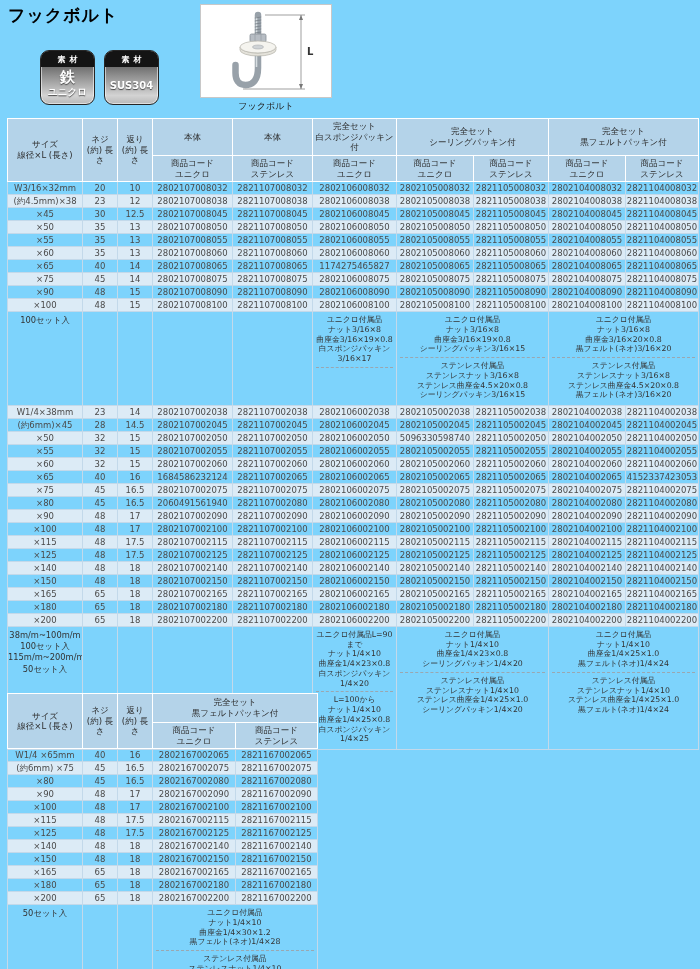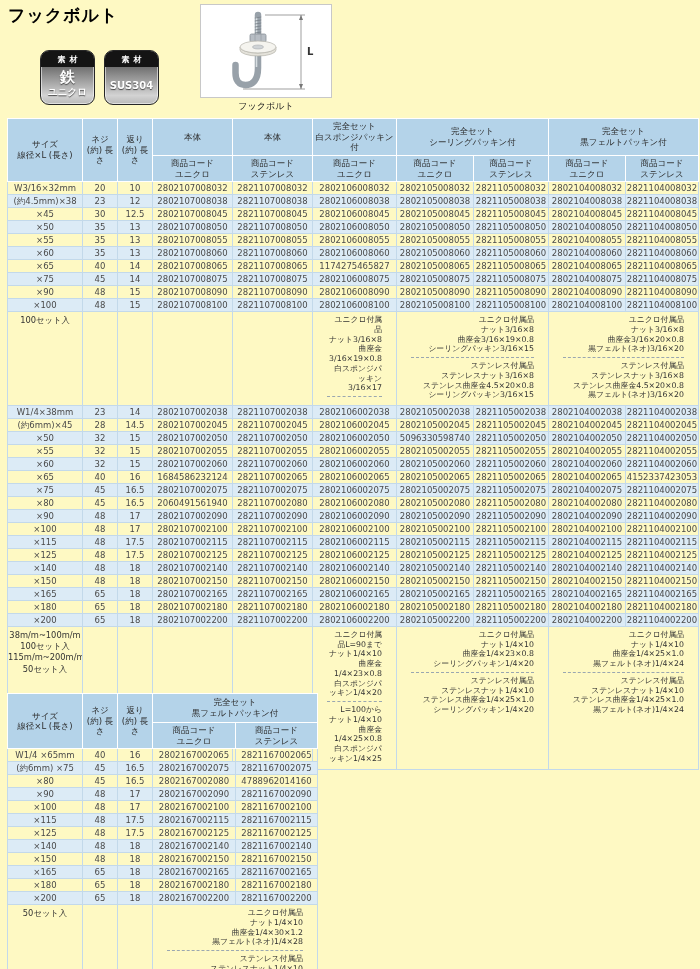--- a/index.html
+++ b/index.html
@@ -1,17 +1,17 @@
 <!DOCTYPE html>
 <html><head>
 <meta charset="utf-8">
 <style>
   html,body{margin:0;padding:0;background:#fff;}
   body{width:700px;height:969px;font-family:"DejaVu Sans","Liberation Sans",sans-serif;color:#222;}
-  .page{position:relative;width:700px;height:969px;overflow:hidden;background:#fef9c3;}
+  .page{position:relative;width:700px;height:969px;overflow:hidden;background:#7dd3fc;}
 
   
   .main-title{position:absolute;left:8px;top:4px;margin:0;font-size:17px;font-weight:bold;color:#000;letter-spacing:1px;}
   .slate-title{position:absolute;left:8px;top:671px;margin:0;font-size:12.5px;font-weight:bold;color:#000;letter-spacing:1px;}
 
   
   .badges{position:absolute;left:8px;top:50px;display:flex;gap:9px;margin-left:32px;}
   .badge{width:53px;height:53px;border-radius:9px;overflow:hidden;border:1px solid #262626;
          background:linear-gradient(180deg,#8a8a8a 0%,#555 16%,#8e8e8e 46%,#d3d3d3 84%,#b9b9b9 100%);
          box-shadow:inset 0 0 0 1px rgba(255,255,255,.55);text-align:center;}
@@ -31,21 +31,21 @@
   .t-main{position:absolute;left:7px;top:118px;width:691px;}
   .t-slate{position:absolute;left:7px;top:693px;width:310px;}
   table{border-top:1px solid #6f99b5;border-bottom:1px solid #8f9aa2;}
   thead th{background:#b4d3e9;font-weight:normal;font-size:8.5px;color:#2b2b2b;line-height:1.25;
            padding:2px 1px;border:1px solid #fff;white-space:pre-line;}
   thead tr.grp th{height:24px;}
   thead tr.sub th{height:20px;}
   tbody td{font-size:8.5px;color:#4a4a4a;text-align:center;padding:1px 0;height:10px;line-height:10px;
            border:1px solid #c3d9ea;white-space:nowrap;overflow:hidden;}
   tbody tr.alt td{background:#dcebf6;}
-  td.note{vertical-align:top;text-align:right;padding:2px 14px;font-size:7.8px;line-height:1.25;color:#333;
+  td.note{vertical-align:top;text-align:center;padding:2px 3px;font-size:7.8px;line-height:1.25;color:#333;
           white-space:normal;height:auto;}
   .nblock{white-space:pre-line;padding:1px 0 3px;}
   .nblock.dashed{border-bottom:1px dashed #9aa7b0;margin-bottom:2px;}
   td.size-note{vertical-align:top;text-align:center;font-size:8.3px;line-height:1.35;color:#333;
                white-space:pre-line;padding-top:3px;height:auto;}
 </style>
 </head>
 <body>
 
 <div class="page">
@@ -597,21 +597,21 @@
           <td>45</td>
           <td>16.5</td>
           <td>2802167002075</td>
           <td>2821167002075</td>
         </tr>
         <tr>
           <td>×80</td>
           <td>45</td>
           <td>16.5</td>
           <td>2802167002080</td>
-          <td>4788962014160</td>
+          <td>2821167002080</td>
         </tr>
         <tr class="alt">
           <td>×90</td>
           <td>48</td>
           <td>17</td>
           <td>2802167002090</td>
           <td>2821167002090</td>
         </tr>
         <tr>
           <td>×100</td>

